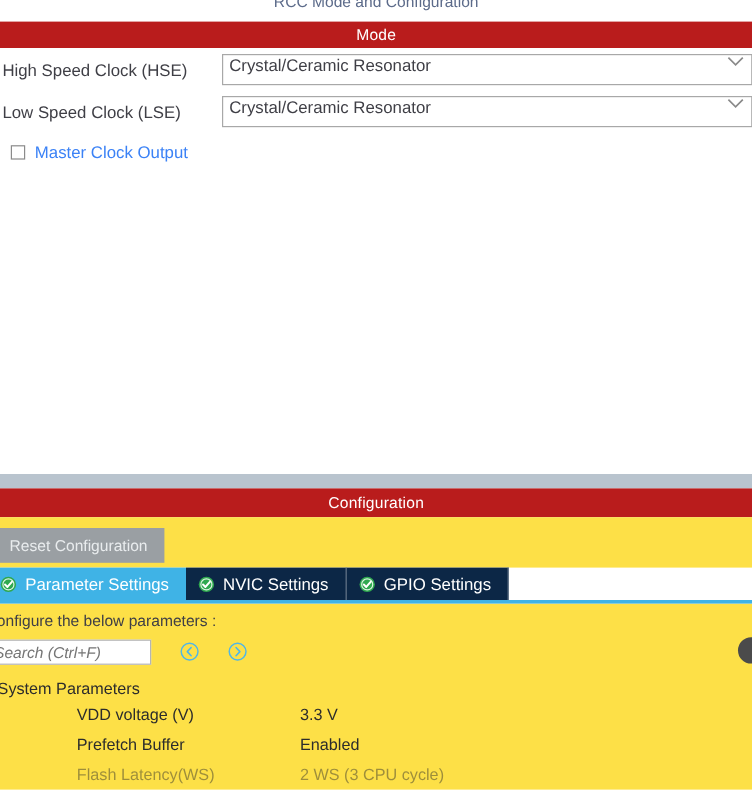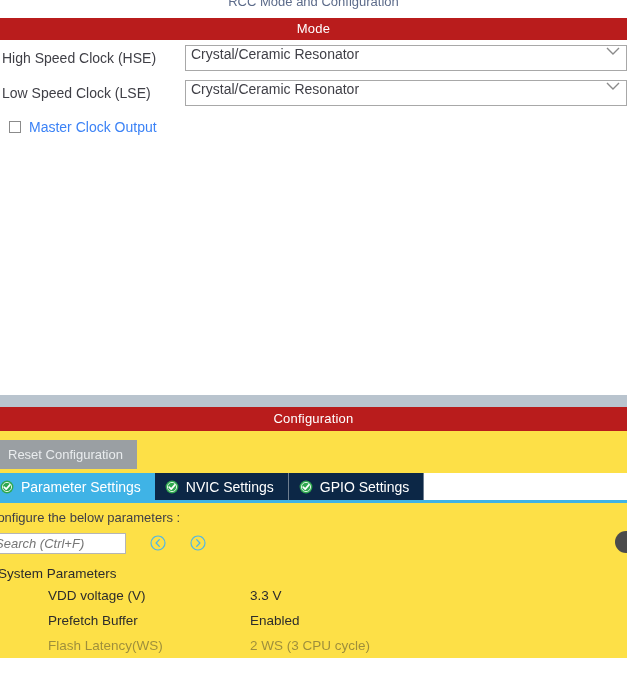--- a/index.html
+++ b/index.html
@@ -243,21 +243,21 @@
     padding: 2px 0 2px 0;
     margin-left: -2px;
   }
   .param-row {
     display: flex;
     height: 25px;
     align-items: center;
     font-size: 13.5px;
     color: #2c2c2c;
   }
-  .param-name { width: 250px; padding-left: 48px; box-sizing: border-box; }
+  .param-name { width: 250px; padding-left: 64px; box-sizing: border-box; }
   .param-value { flex: 1; }
   .param-row.clipped { opacity: .45; }
 
   
   #watermark {
     position: absolute;
     left: 449px;
     top: 674px;
     font-size: 15px;
     color: #c9c9c9;

